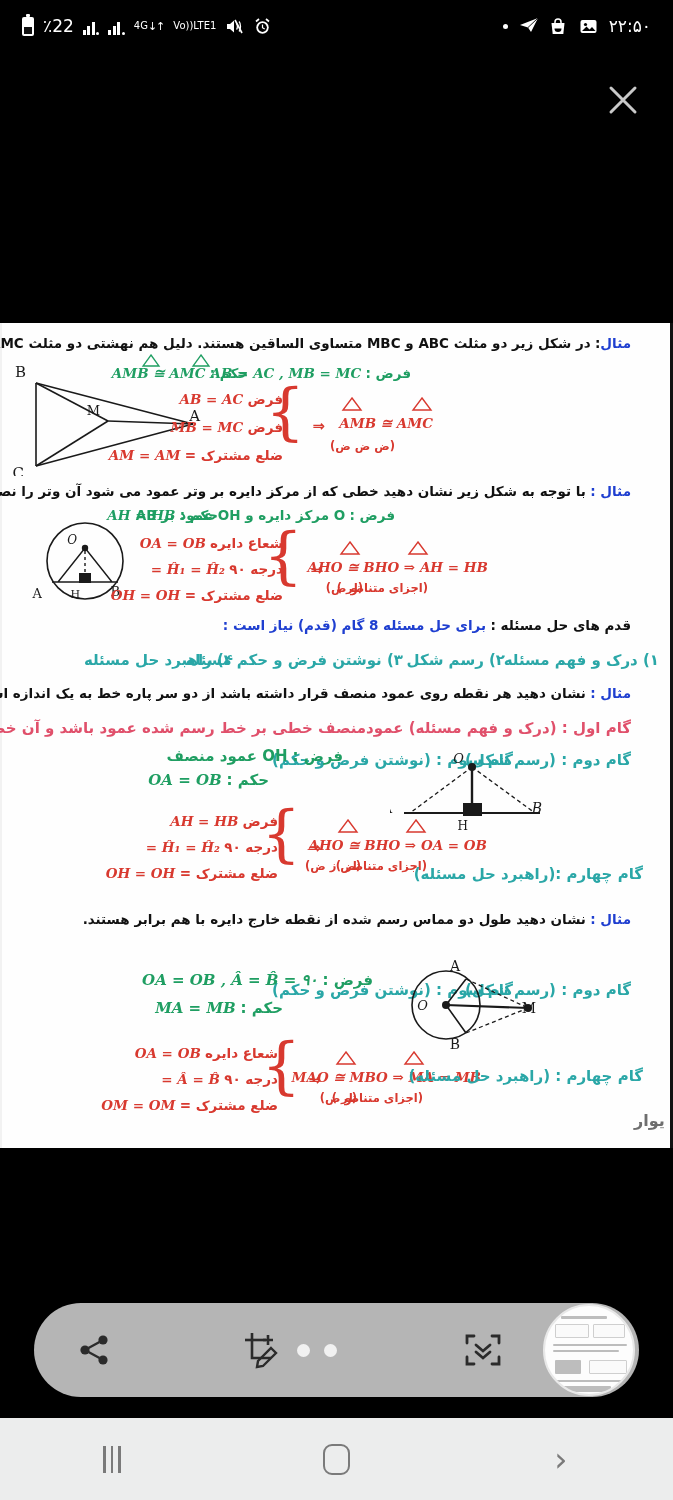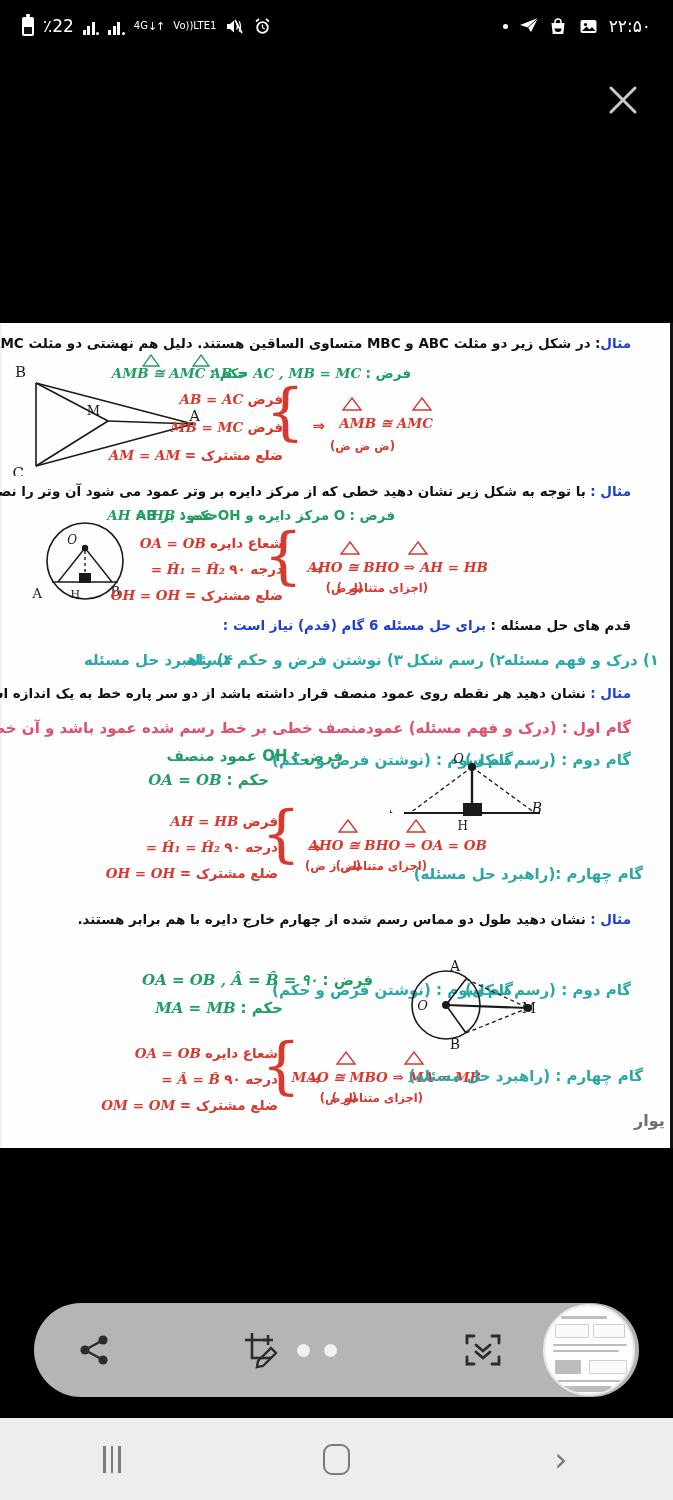--- a/index.html
+++ b/index.html
@@ -299,21 +299,21 @@
       </svg>
   </div>
   <div class="blk" style="right:244px; top:218px;">
     <svg width="22" height="15" viewBox="0 0 22 15">
         <path d="M11 1 L20 13 L2 13 Z" fill="none" stroke="#d8392f" stroke-width="1.4"></path>
       </svg>
   </div>
 
   <div class="blk rtl line s13" style="right:42px; top:294px;">
     <span class="t-black">قدم های حل مسئله :</span>
-    <span class="lbl-misal">برای حل مسئله 6 گام (قدم) نیاز است :</span>
+    <span class="lbl-misal">برای حل مسئله 8 گام (قدم) نیاز است :</span>
   </div>
   <div class="blk line s12 t-teal" style="right:14px; top:328px;">۱) درک و فهم مسئله</div>
   <div class="blk line s12 t-teal" style="right:168px; top:328px;">۲) رسم شکل</div>
   <div class="blk line s12 t-teal" style="right:270px; top:328px;">۳) نوشتن فرض و حکم مسئله</div>
   <div class="blk line s12 t-teal" style="right:440px; top:328px;">۴) راهبرد حل مسئله</div>
 
   <div class="blk rtl line s13" style="right:42px; top:362px;">
     <span class="lbl-misal">مثال :</span>
     <span class="t-black">نشان دهید هر نقطه روی عمود منصف قرار داشته باشد از دو سر پاره خط به یک اندازه است.</span>
   </div>
@@ -368,21 +368,21 @@
   </div>
   <div class="blk" style="right:246px; top:496px;">
     <svg width="22" height="15" viewBox="0 0 22 15">
         <path d="M11 1 L20 13 L2 13 Z" fill="none" stroke="#d8392f" stroke-width="1.4"></path>
       </svg>
   </div>
   <div class="blk line s12 t-teal" style="right:30px; top:514px;margin-top:28px;">گام چهارم :(راهبرد حل مسئله)</div>
 
   <div class="blk rtl line s13" style="right:42px; top:588px;">
     <span class="lbl-misal">مثال :</span>
-    <span class="t-black">نشان دهید طول دو مماس رسم شده از چهارم خارج دایره با هم برابر هستند.</span>
+    <span class="t-black">نشان دهید طول دو مماس رسم شده از نقطه خارج دایره با هم برابر هستند.</span>
   </div>
 
   <div class="blk line s12 t-teal" style="right:42px; top:658px;">گام دوم : (رسم شکل)</div>
   <div class="blk line s12 t-teal" style="right:160px; top:658px;">گام سوم : (نوشتن فرض و حکم)</div>
   <div class="blk line s12" style="right:300px; top:648px;">
     <span class="t-green">فرض :</span>
     <span class="t-green mathy">OA = OB , Â = B̂ = ۹۰</span>
   </div>
   <div class="blk line s12" style="right:390px; top:676px;">
     <span class="t-green">حکم :</span>

